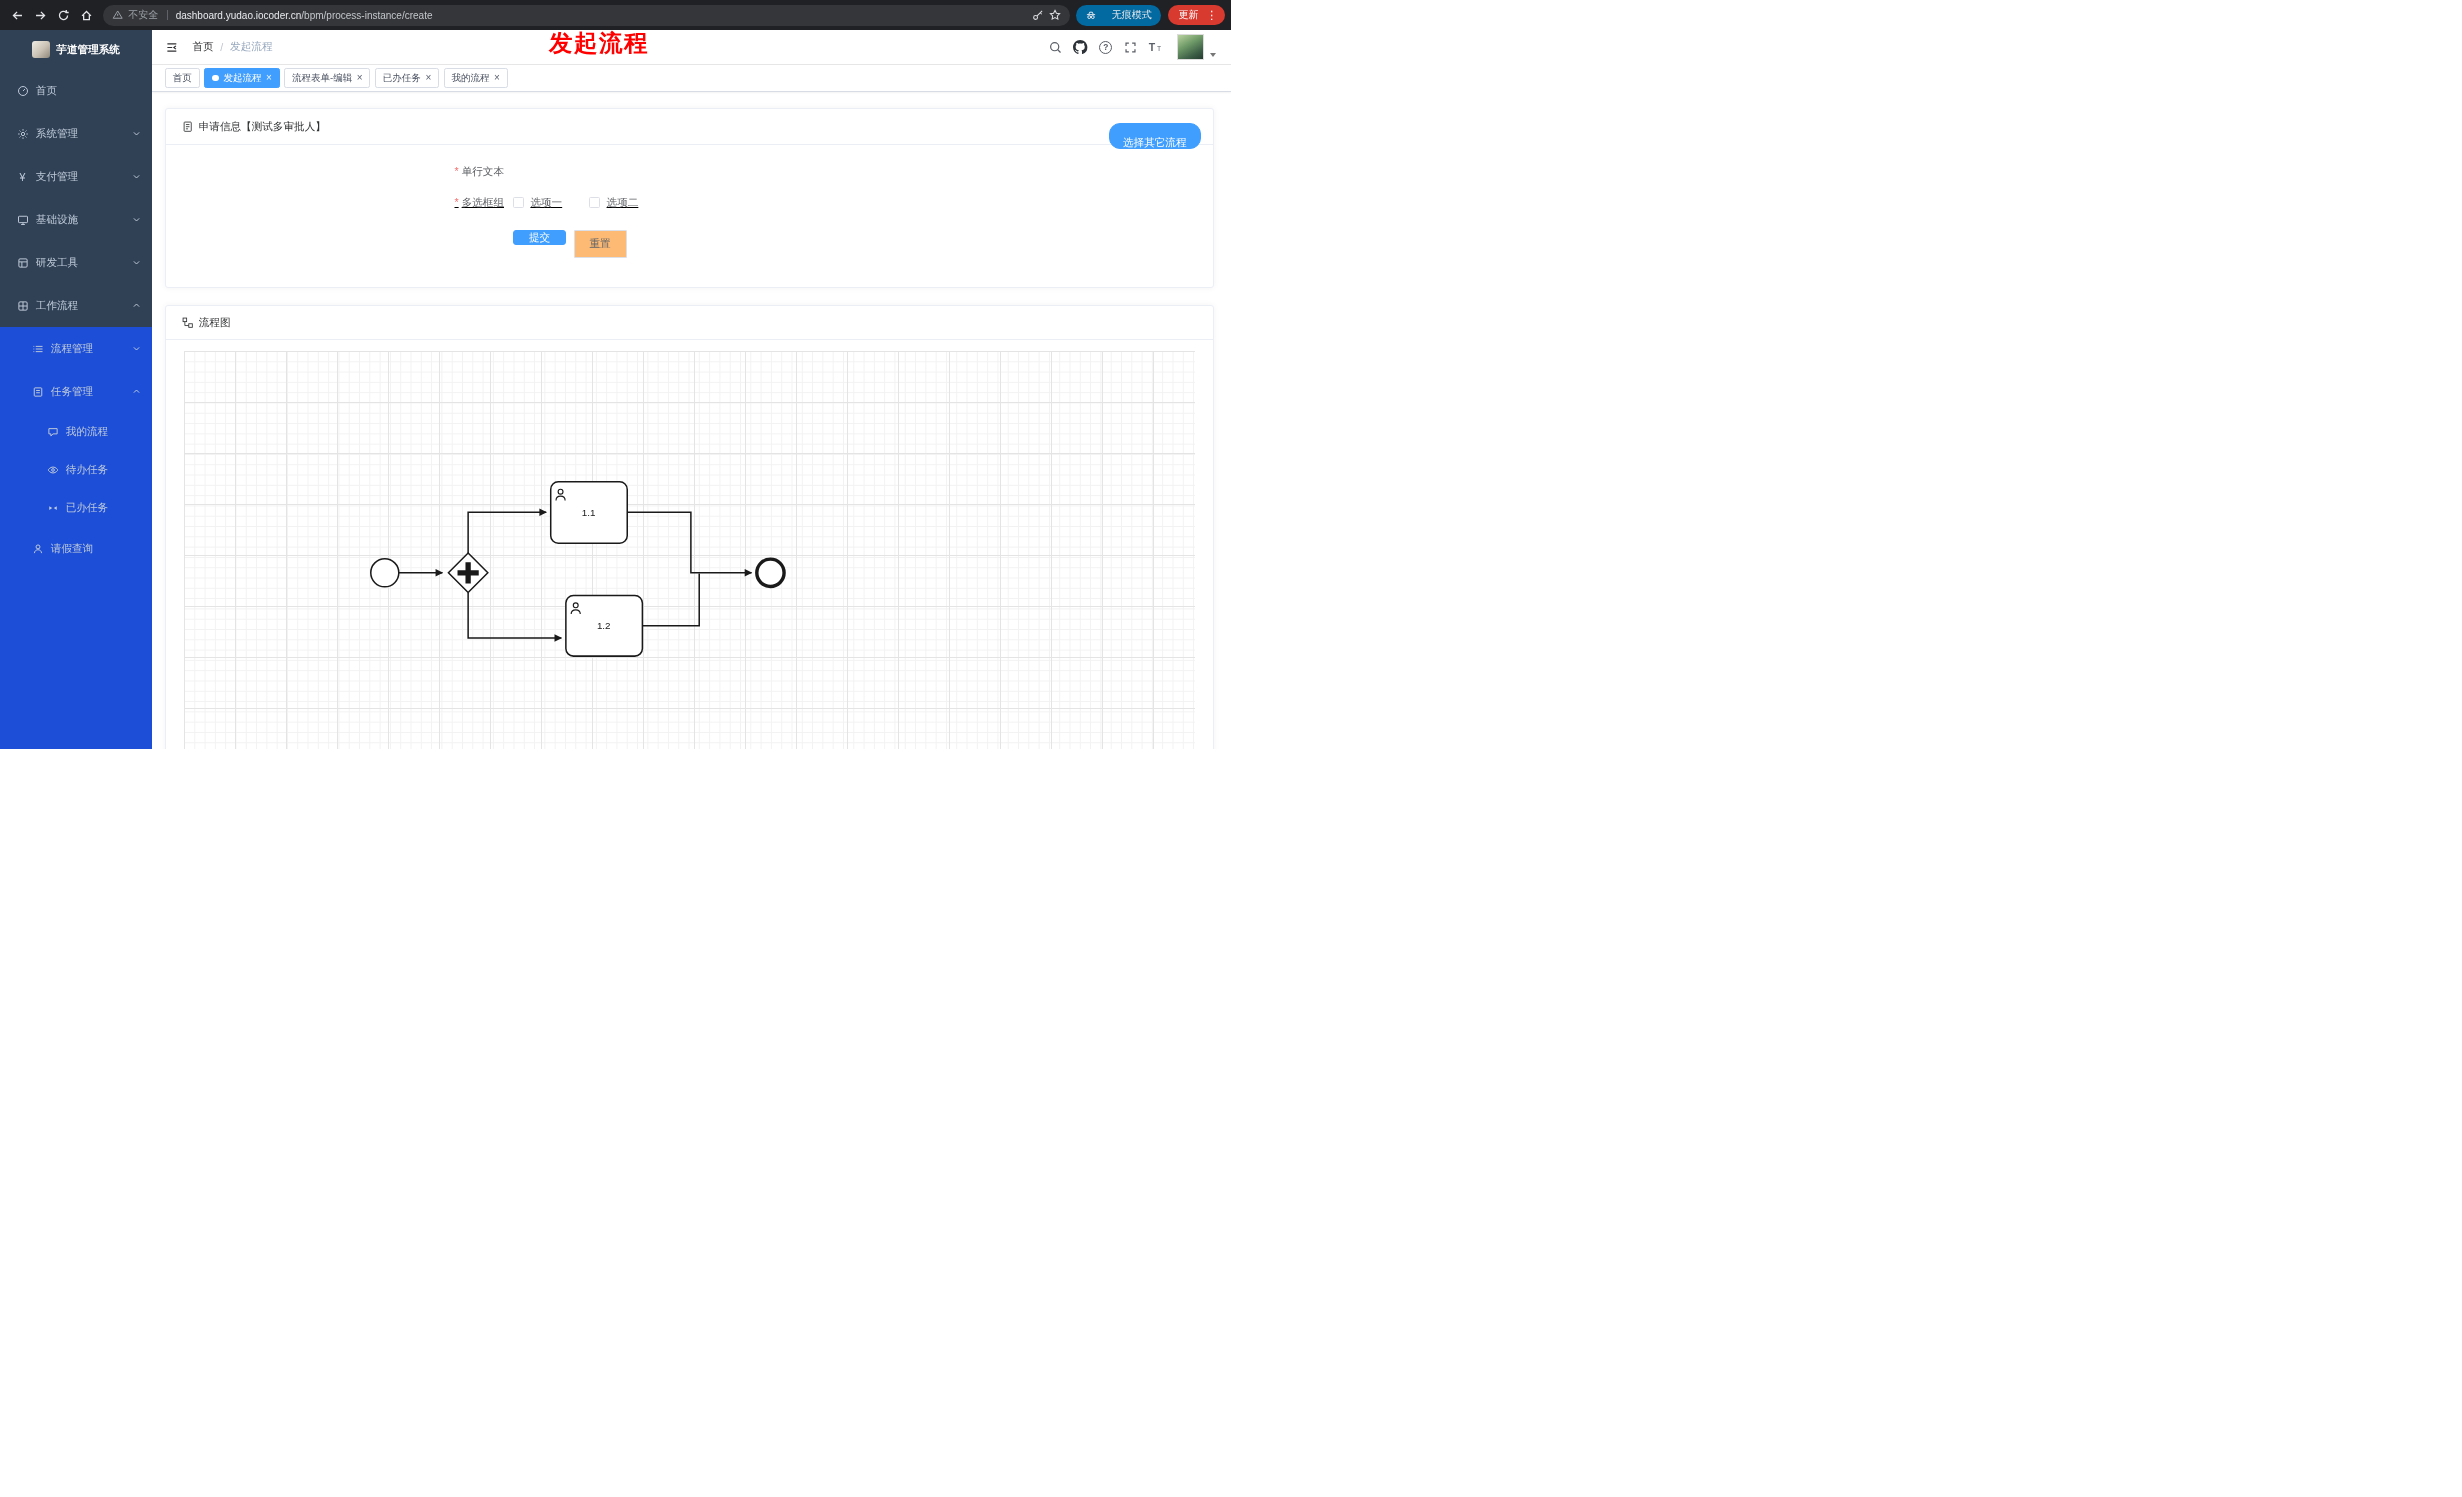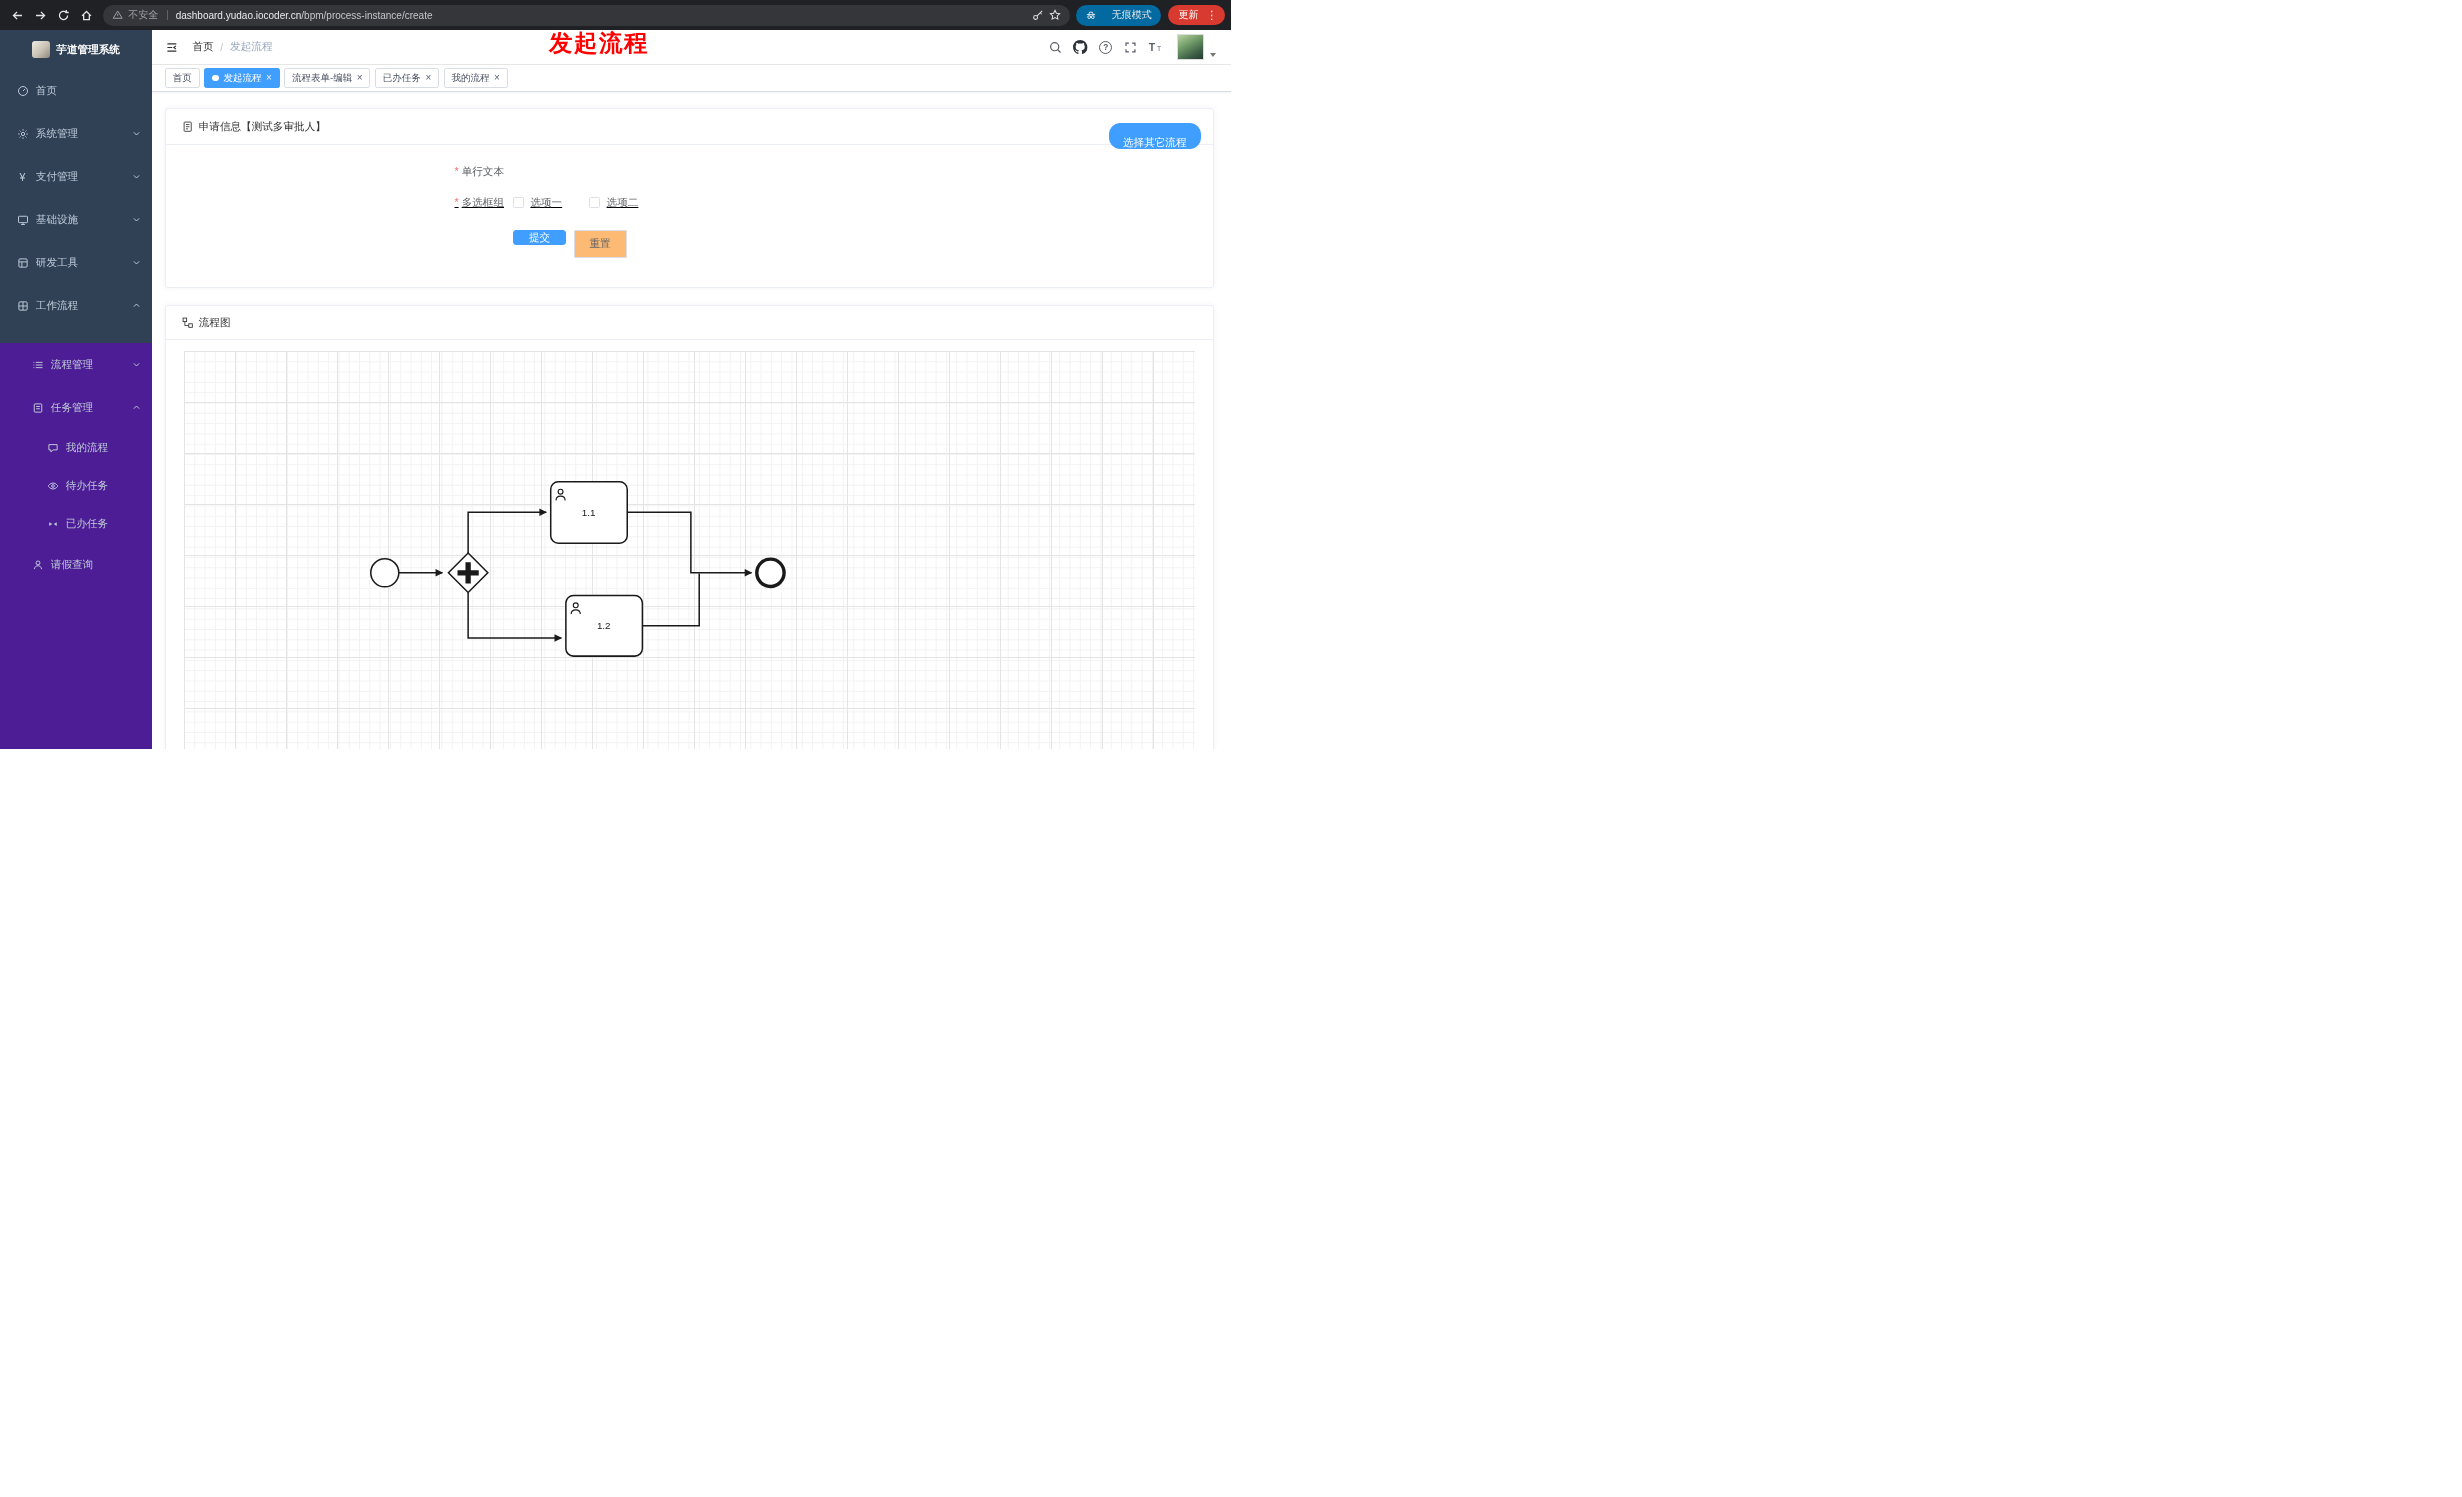--- a/index.html
+++ b/index.html
@@ -23,21 +23,21 @@
   
   .app { display:flex; height:719px; }
   .sidebar { width:152px; flex:0 0 152px; background:#304156; display:flex; flex-direction:column; color:#bfcbd9; overflow:hidden; }
   .logo-row { height:39px; flex:0 0 39px; display:flex; align-items:center; justify-content:center; gap:6.8px; cursor:pointer; }
   .logo-img { width:17.5px; height:17.5px; border-radius:3px; background:linear-gradient(135deg,#f0ece4,#c9c2b4 55%,#8d867a); }
   .logo-title { color:#fff; font-size:10.6px; font-weight:700; }
   .mi { height:43px; display:flex; align-items:center; padding:0 10.6px 0 16px; font-size:10.6px; cursor:pointer; }
   .mi .micon { width:13px; margin-right:6.8px; display:flex; justify-content:center; align-items:center; }
   .mi .ml { flex:1; }
   .chev { display:flex; }
-  .submenu { flex:1; background:#4c1d95;margin-top:16px; }
+  .submenu { flex:1; background:#1d4ed8; }
   .submenu .mi { padding-left:31px; }
   .submenu .mi.child { height:38px; padding-left:46px; }
 
   .main { flex:1; min-width:0; display:flex; flex-direction:column; background:#fff; }
 
   
   .navbar { height:35px; flex:0 0 35px; display:flex; align-items:center; padding:0 15px 0 13px; border-bottom:0.8px solid #e6e6e6; background:#fff; }
   .fold { color:#303133; margin-right:13.7px; cursor:pointer; display:flex; }
   .bc { display:flex; align-items:center; gap:6.8px; font-size:10.6px; }
   .bc-home { color:#303133; cursor:pointer; }

